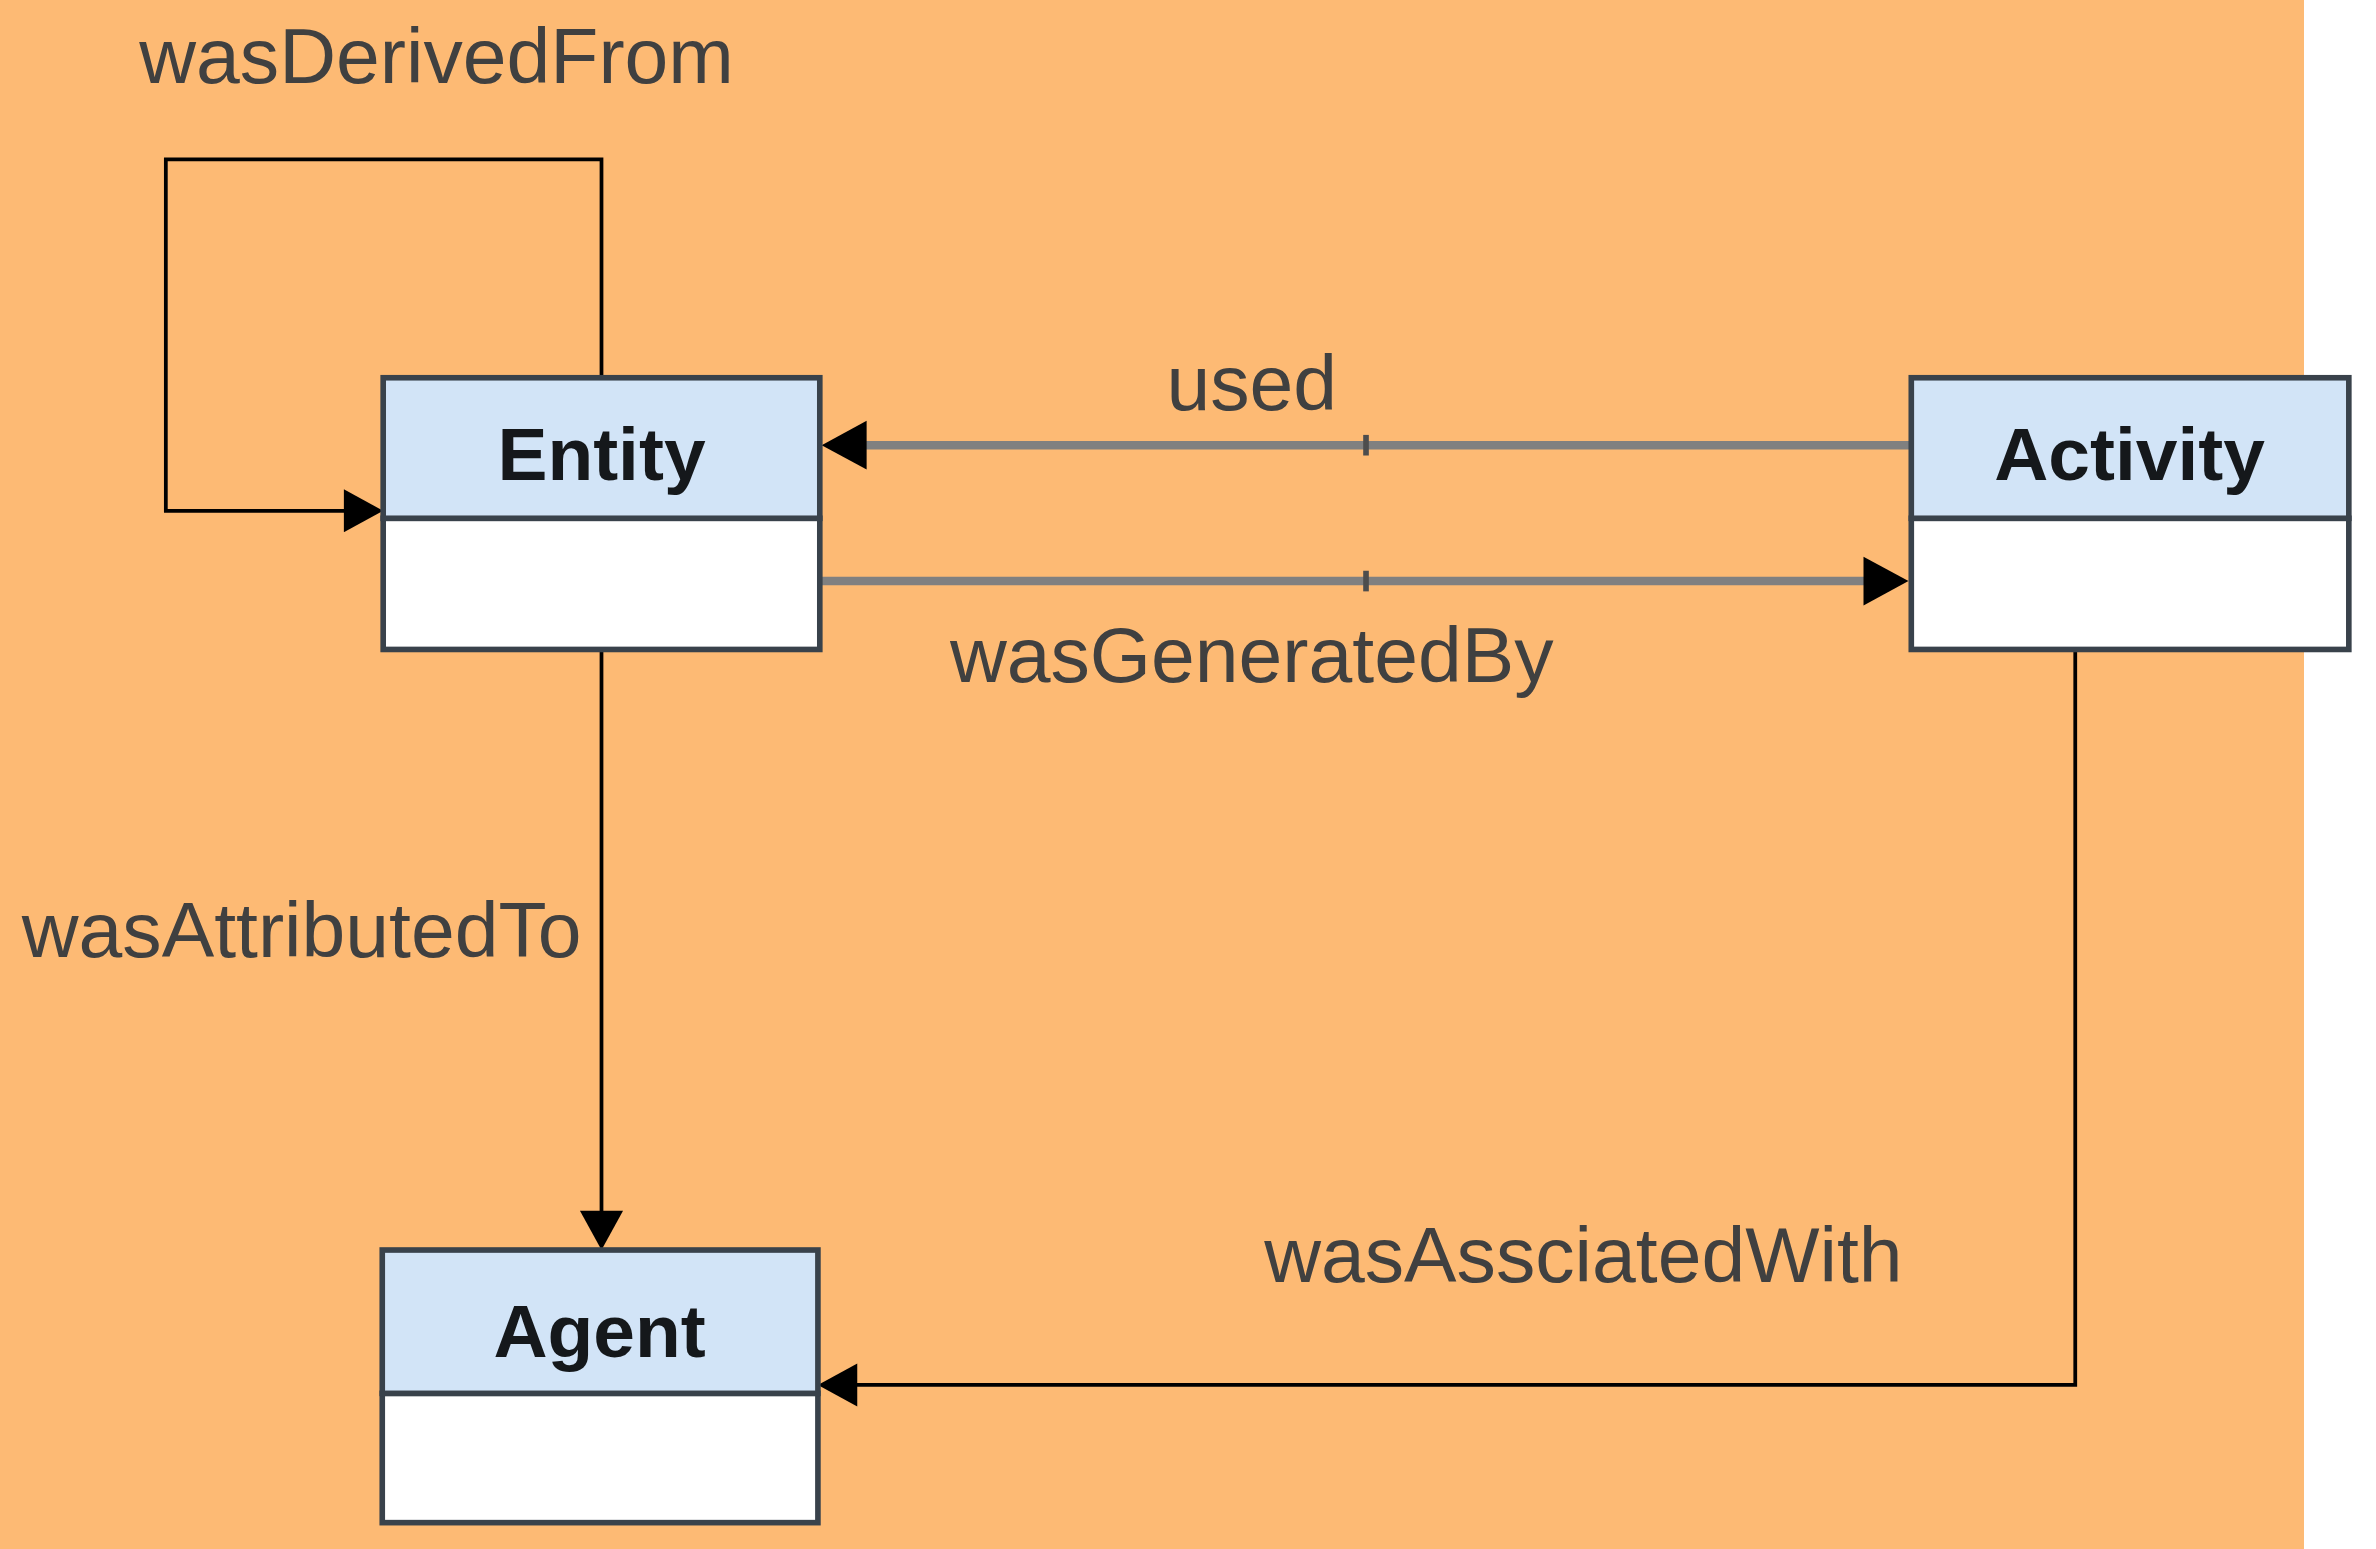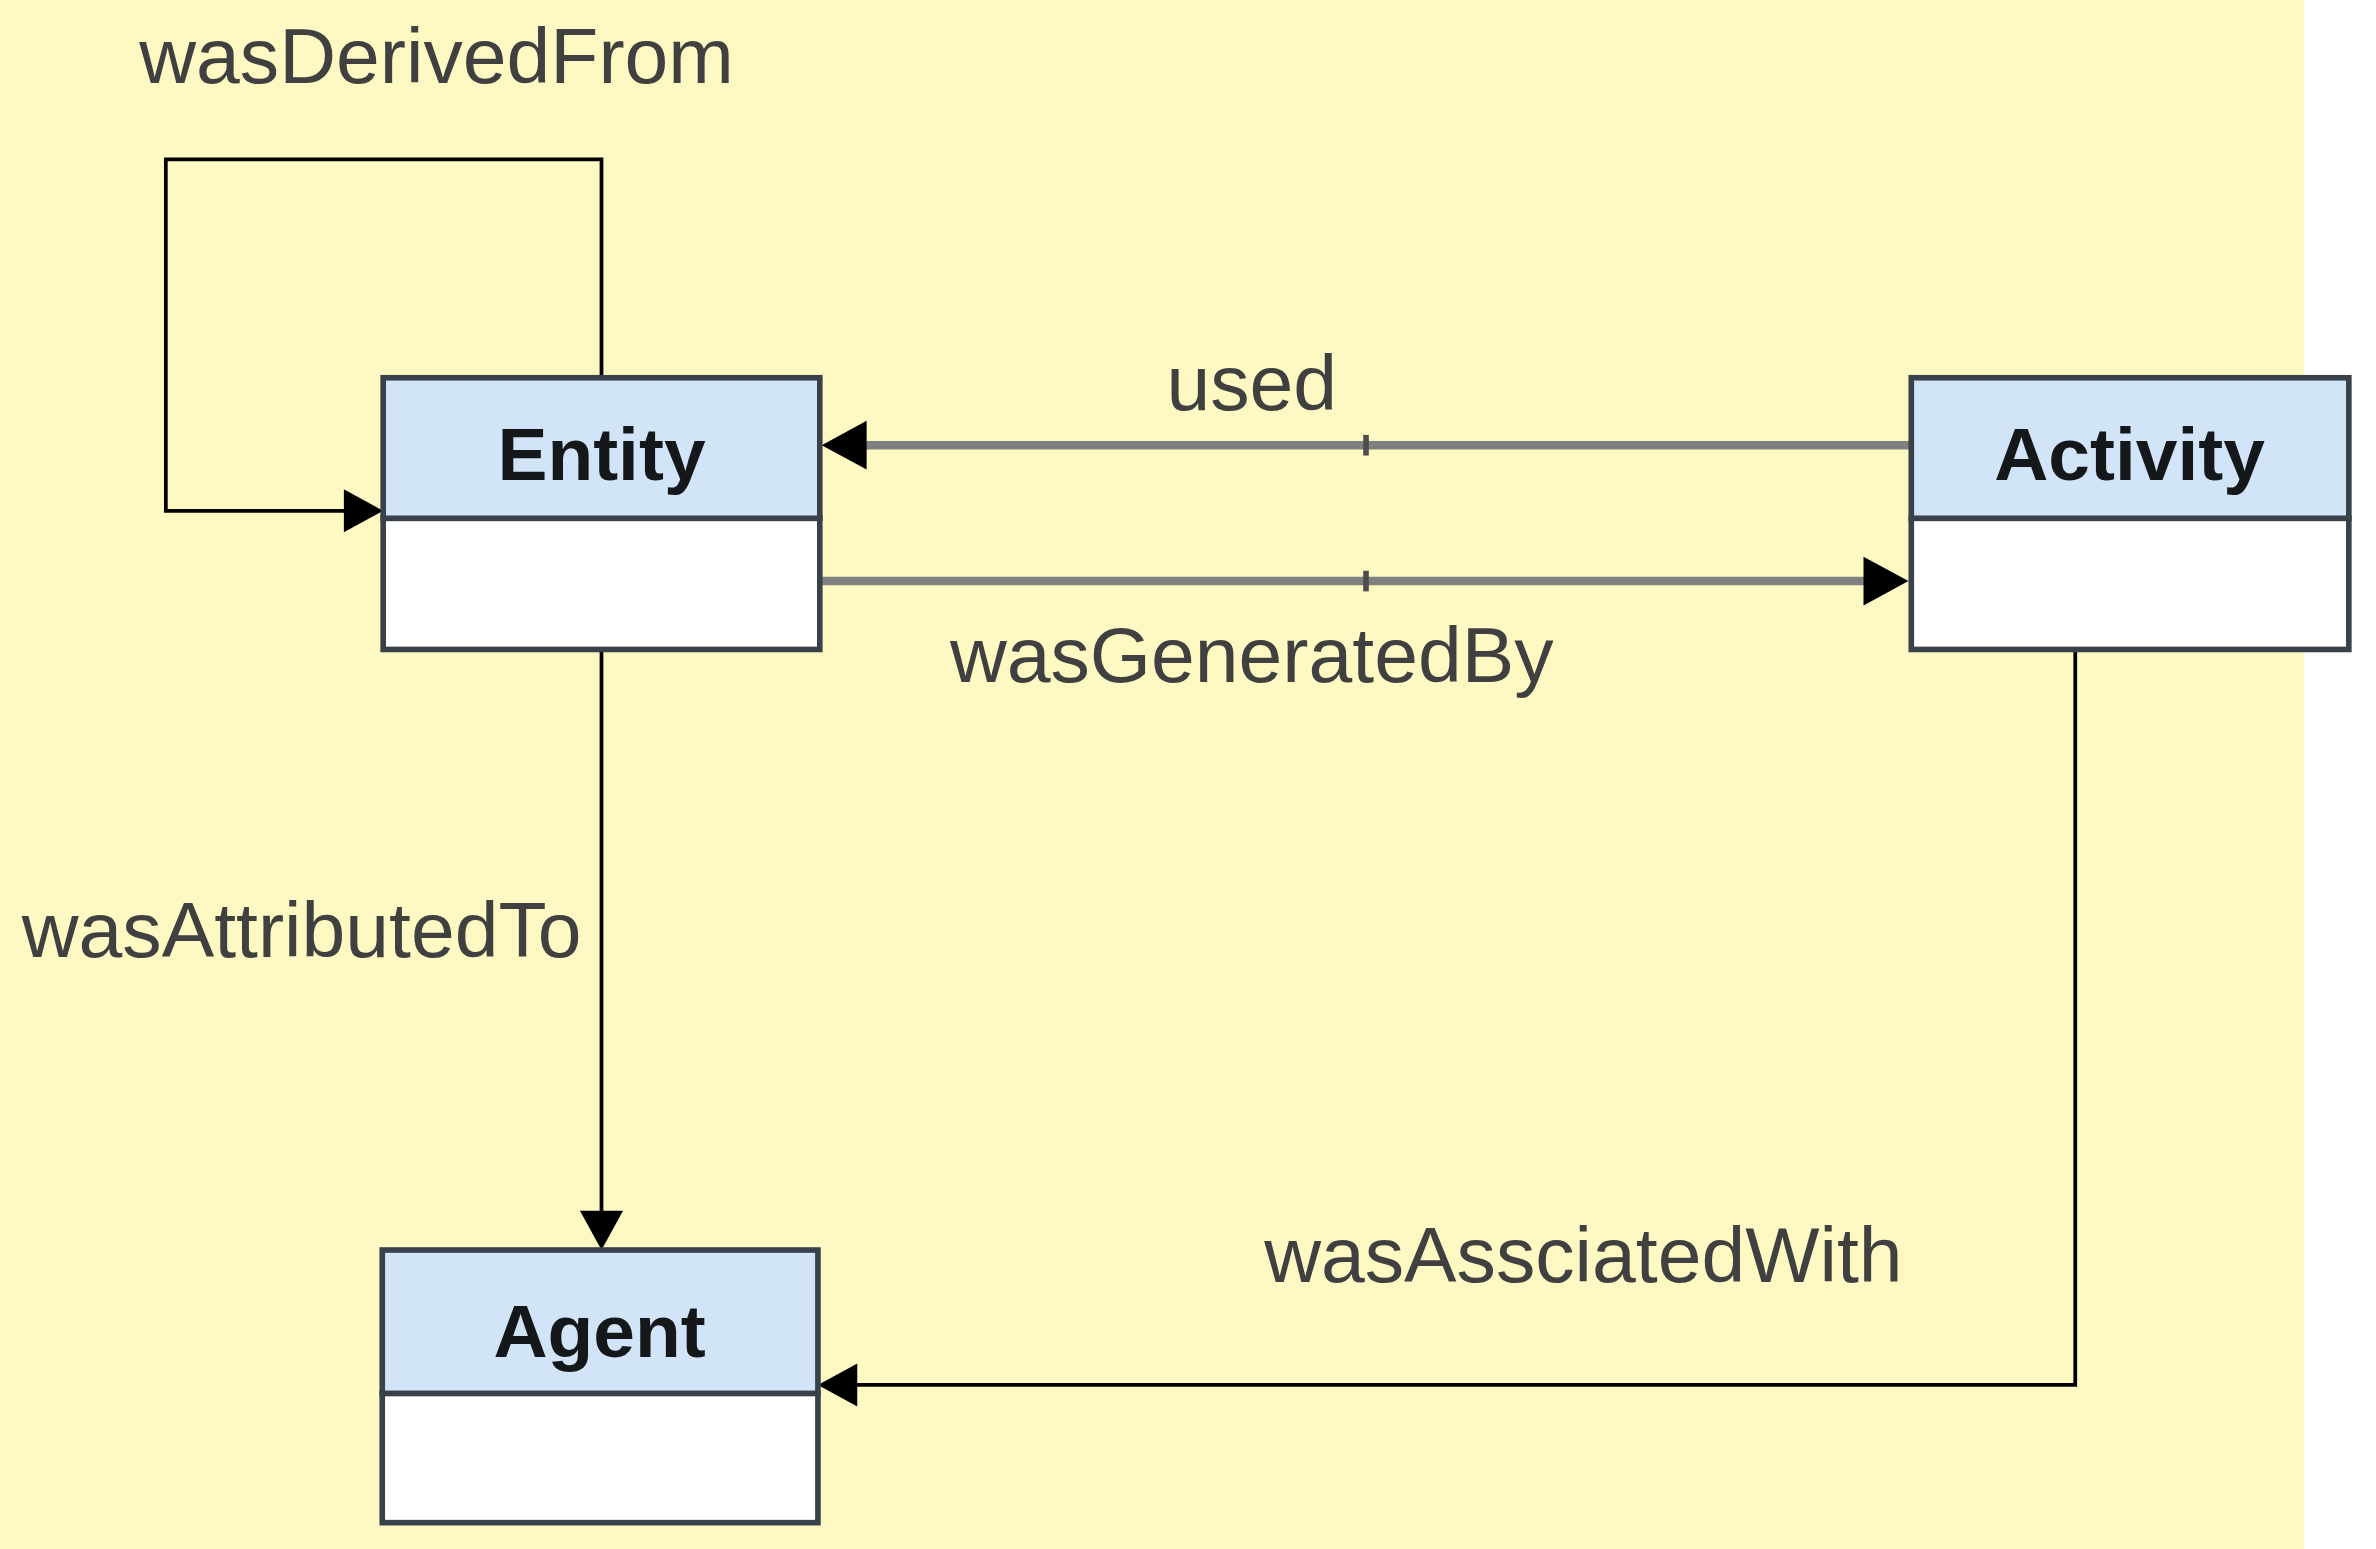--- a/index.html
+++ b/index.html
@@ -1,20 +1,20 @@
 <!DOCTYPE html>
 <html style="font-size:15px"><head>
 <meta charset="utf-8">
 <style>
   html, body { margin: 0; padding: 0; background: #ffffff; }
   .canvas {
     position: relative;
     width: 2304px;
     height: 1550px;
-    background: #fef9c3;
+    background: #fdba74;
     font-family: "Liberation Sans", sans-serif;
   }
   svg { display: block; width: 2376px; height: 1550px; }
 
   .node-header { fill: #d2e4f7; stroke: #39424b; stroke-width: 6; }
   .node-body   { fill: #ffffff; stroke: #39424b; stroke-width: 6; }
   .node-title  {
     fill: #15181b;
     font-family: "Liberation Sans", sans-serif;
     font-size: 80px;

